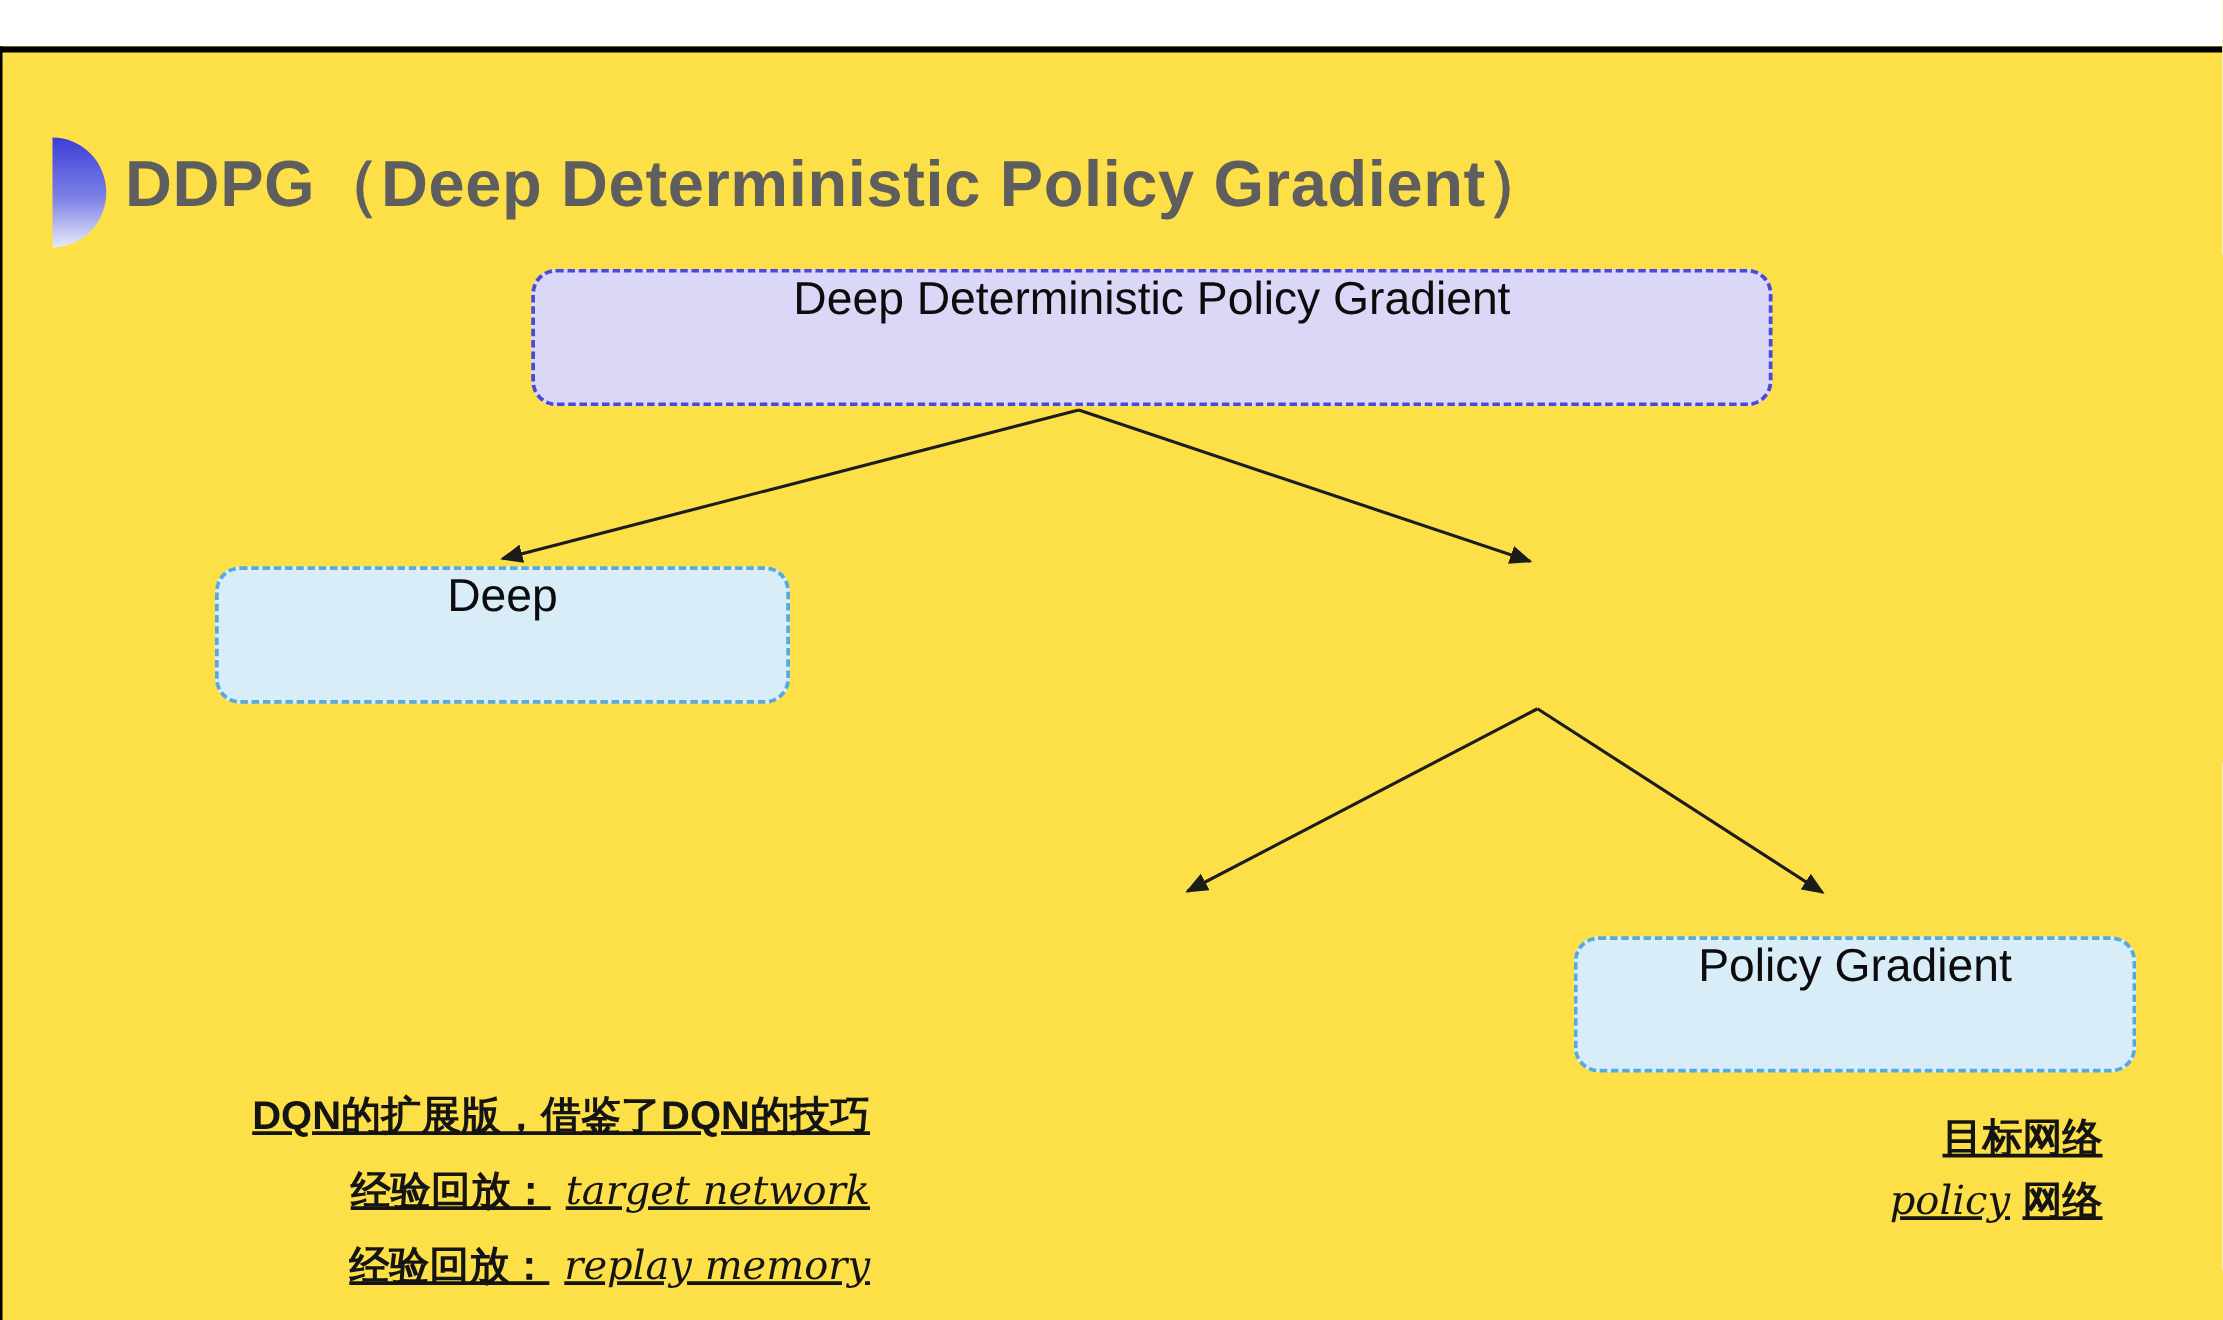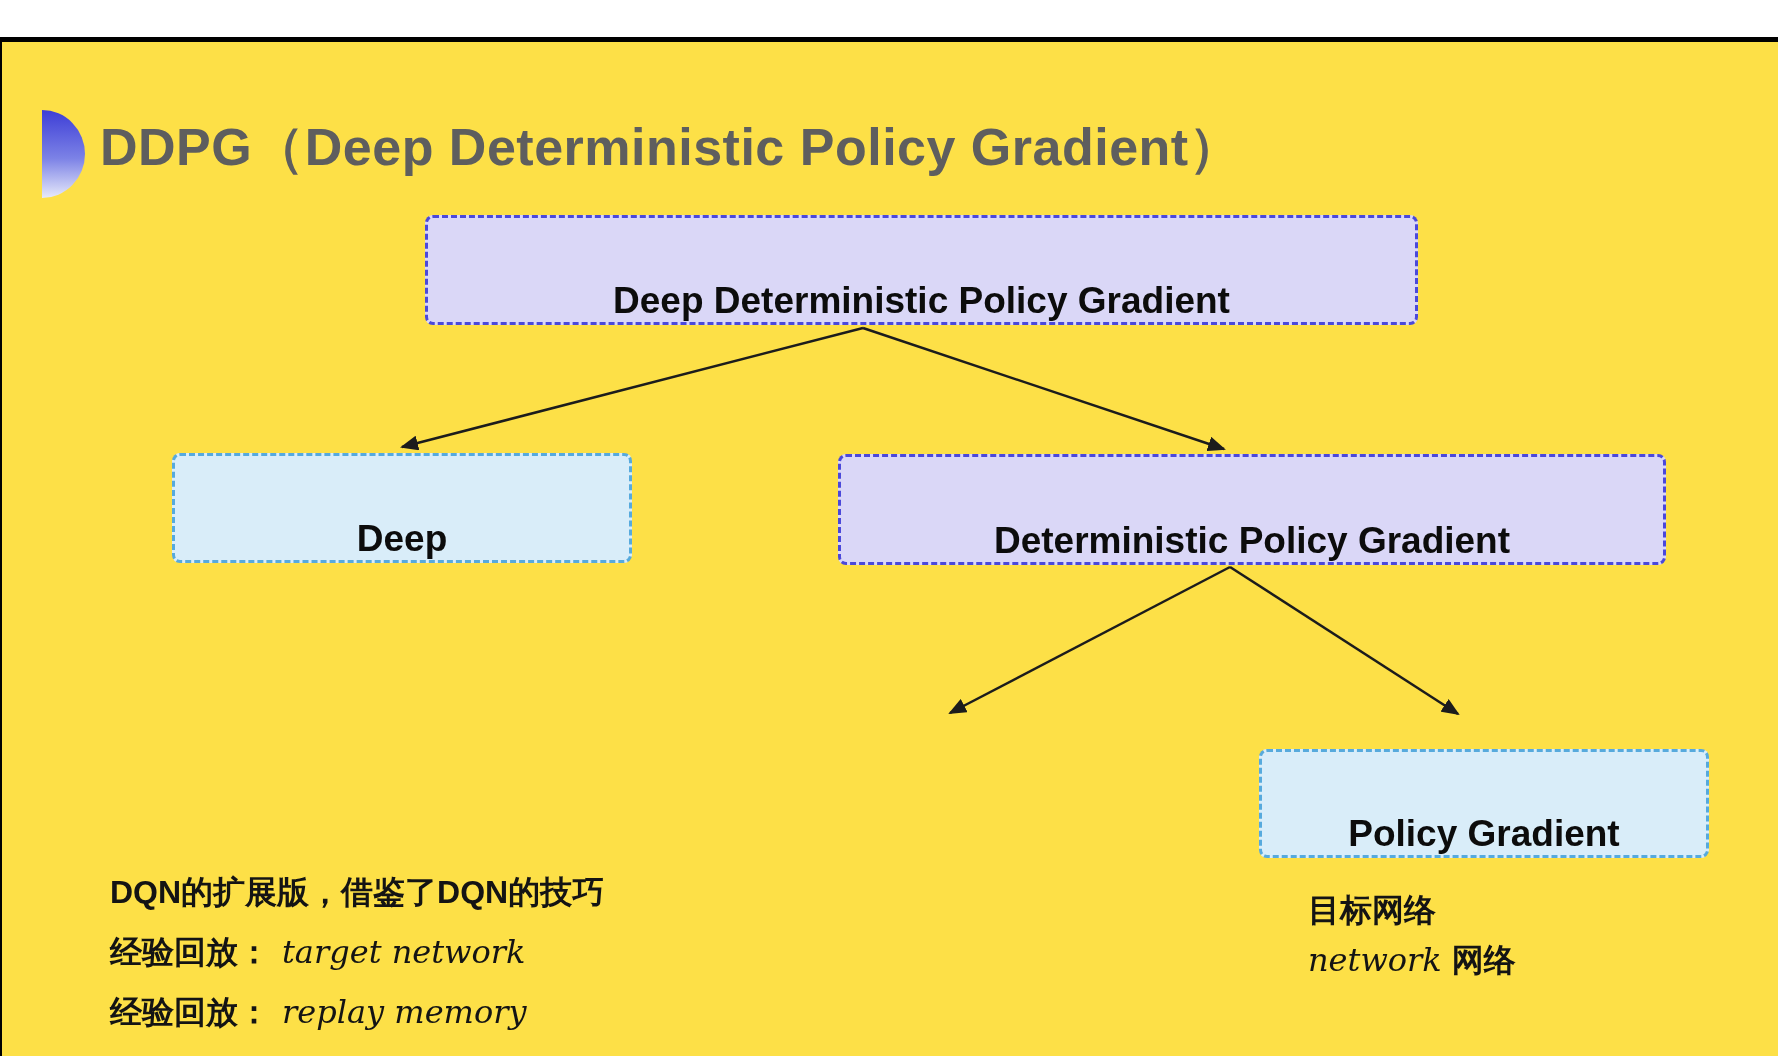--- a/index.html
+++ b/index.html
@@ -33,42 +33,42 @@
     position: absolute; left: 100px; top: 76px;
     margin: 0;
     font-size: 52px; font-weight: 600;
     color: var(--title-gray, #5e5e5e);
     letter-spacing: 0.5px;
     white-space: nowrap;
   }
   .edges { position: absolute; left: 0; top: 0; }
   .node {
     position: absolute;
-    display: flex; align-items: flex-end; justify-content: center;
-    border-radius: 8px;
-    font-size: 37px; font-weight: 700; color: #0c0c0c;
+    display: flex; align-items: flex-start; justify-content: center;
+    border-radius: 20px;
+    font-size: 37px; font-weight: 400; color: #0c0c0c;
     white-space: nowrap;
   }
   .node.purple {
     background: var(--purple-fill, #dad7f7);
     border: 3px dashed var(--purple-border, #4b49da);
   }
   .node.cyan {
     background: var(--cyan-fill, #d9edf9);
     border: 3px dashed var(--cyan-border, #57aadd);
   }
   #node-root { left: 425px; top: 178px; width: 987px; height: 104px; }
   #node-deep { left: 172px; top: 416px; width: 454px; height: 104px; }
   #node-dpg  { left: 838px; top: 417px; width: 822px; height: 105px; }
   #node-det  { left: 712px; top: 683px; width: 443px; height: 104px; }
   #node-pg   { left: 1259px; top: 712px; width: 444px; height: 103px; }
   .note {
     position: absolute;
-    text-align: left;
-    font-size: 32px; font-weight: 600; color: #141414;
+    text-align: right;
+    font-size: 32px; font-weight: 600; color: #141414; text-decoration: underline;
   }
   .note-line { line-height: 34px; margin-bottom: 26px; white-space: nowrap; }
   .en {
     font-family: "DejaVu Serif", serif;
     font-style: italic;
     font-weight: 500;
     margin-left: 12px;
   }
   .en.no-gap { margin-left: 0; margin-right: 10px; }
   .formula {
@@ -106,40 +106,37 @@
     <line x1="1230" y1="530" x2="950" y2="676" stroke="#1c1c1c" stroke-width="2.5" marker-end="url(#arrow)"></line>
     <line x1="1230" y1="530" x2="1458" y2="677" stroke="#1c1c1c" stroke-width="2.5" marker-end="url(#arrow)"></line>
   </svg>
 
   <div class="node purple" id="node-root">
     <span>Deep Deterministic Policy Gradient</span>
   </div>
   <div class="node cyan" id="node-deep">
     <span>Deep</span>
   </div>
-  <div class="node purple" id="node-dpg">
-    <span>Deterministic Policy Gradient</span>
-  </div>
   <div class="node cyan" id="node-pg">
     <span>Policy Gradient</span>
   </div>
 
   <div class="note" id="note-left">
     <div class="note-line">DQN的扩展版，借鉴了DQN的技巧</div>
     <div class="note-line">
       <span class="zh">经验回放：</span><span class="en">target network</span>
     </div>
     <div class="note-line">
       <span class="zh">经验回放：</span><span class="en">replay memory</span>
     </div>
   </div>
 
   <div class="note" id="note-middle">
   </div>
 
   <div class="note" id="note-right">
     <div class="note-line">目标网络</div>
     <div class="note-line">
-      <span class="en no-gap">network</span><span class="zh">网络</span>
+      <span class="en no-gap">policy</span><span class="zh">网络</span>
     </div>
   </div>
 
 </div>
 
 </body></html>

